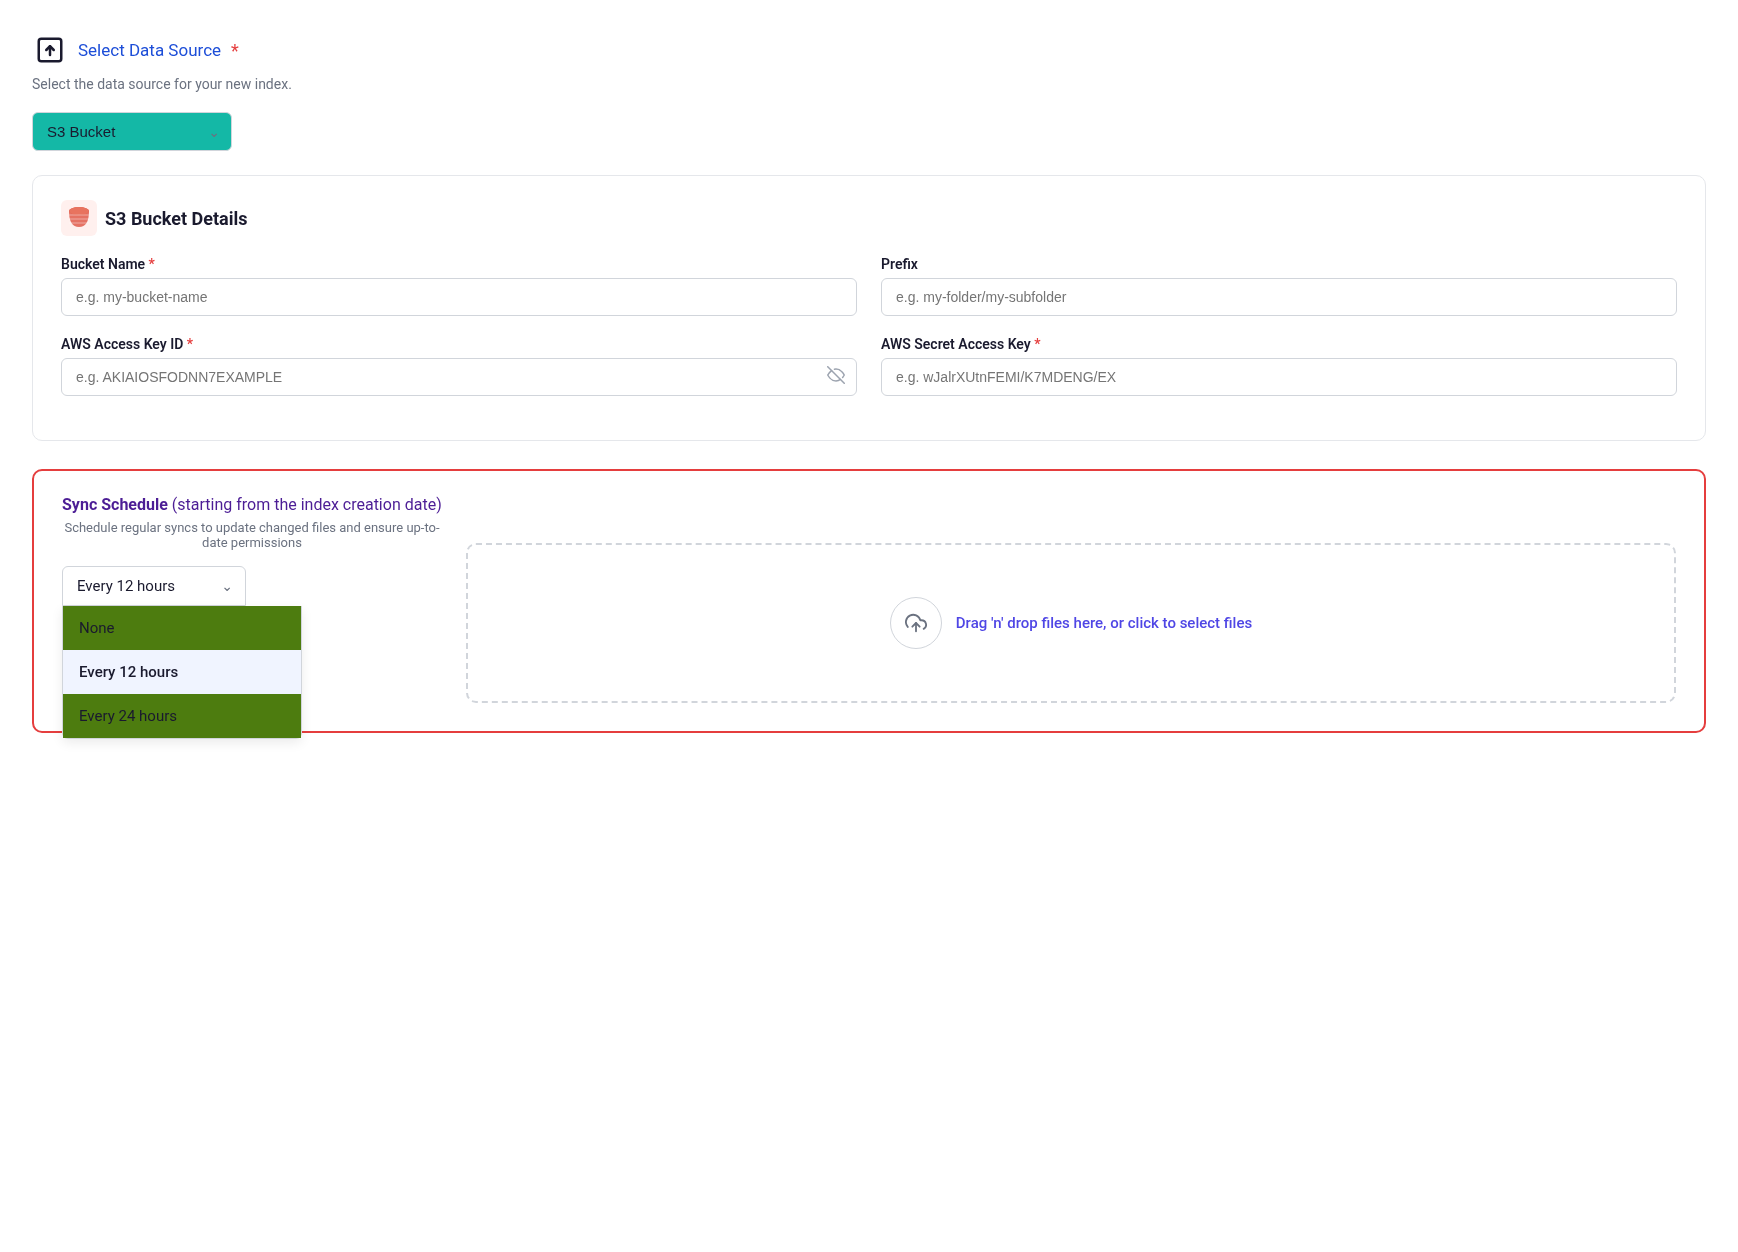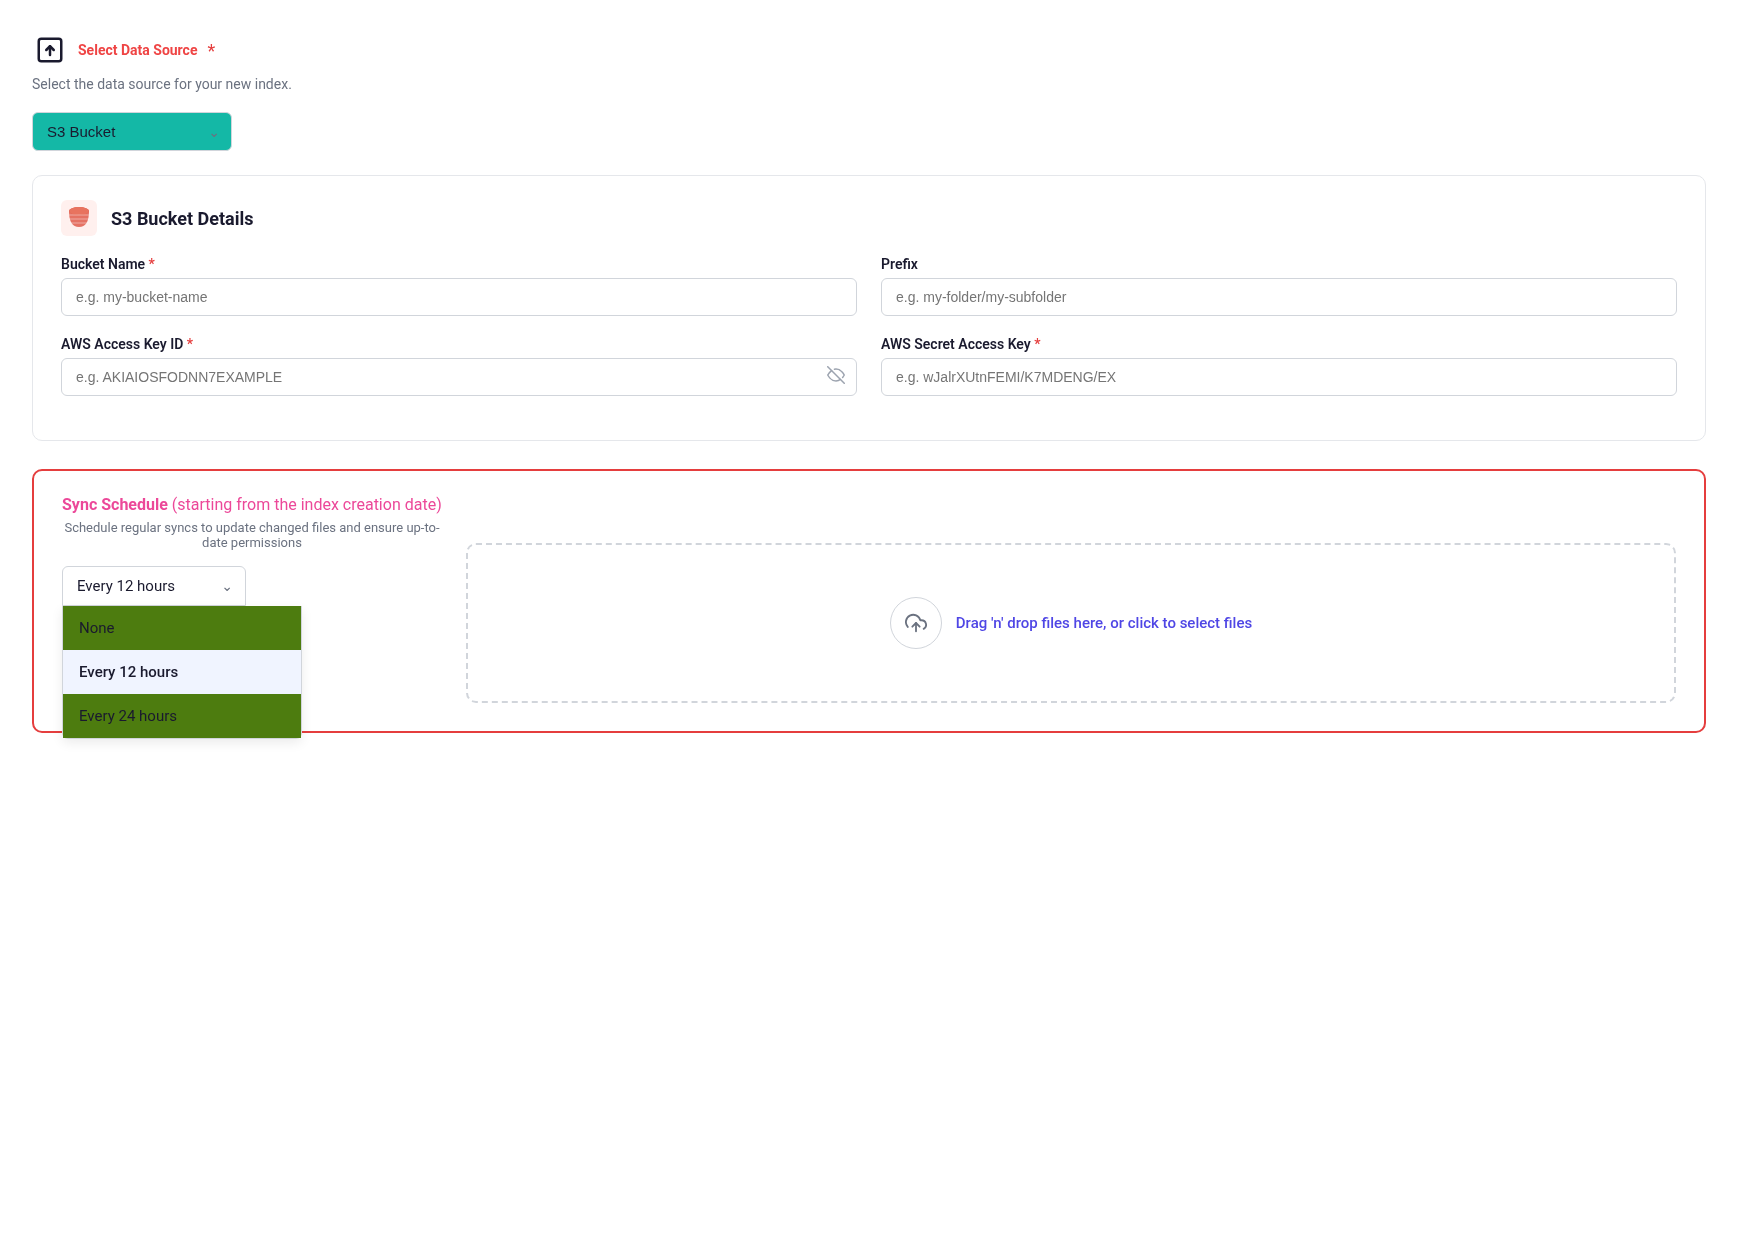--- a/index.html
+++ b/index.html
@@ -24,23 +24,23 @@
 
     
     .section-header {
       display: flex;
       align-items: center;
       gap: 10px;
       margin-bottom: 8px;
     }
 
     .section-title {
-      font-size: 14px;
-      font-weight: 700;
-      color: #ef4444;
+      font-size: 17px;
+      font-weight: 400;
+      color: #1d4ed8;
     }
 
     .required-star {
       color: #e53e3e;
       font-size: 18px;
     }
 
     .section-subtitle {
       font-size: 14px;
       color: #6b7280;
@@ -91,21 +91,21 @@
       border: 1.5px solid #e5e7eb;
       border-radius: 10px;
       padding: 24px 28px;
       margin-bottom: 28px;
       background: #fff;
     }
 
     .card-header {
       display: flex;
       align-items: center;
-      gap: 14px;
+      gap: 8px;
       margin-bottom: 20px;
     }
 
     .card-title {
       font-size: 18px;
       font-weight: 700;
       color: #1a1a2e;
     }
 
     
@@ -168,21 +168,21 @@
       border-radius: 10px;
       padding: 24px 28px 28px 28px;
       margin-bottom: 28px;
       position: relative;
       background: #fff;
     }
 
     .sync-title {
       font-size: 16px;
       font-weight: 700;
-      color: #ec4899;
+      color: #4c1d95;
       margin-bottom: 6px;
     }
 
     .sync-title span.normal-weight {
       font-weight: 400;
     }
 
     .sync-subtitle {
       font-size: 13px;
       color: #6b7280;

